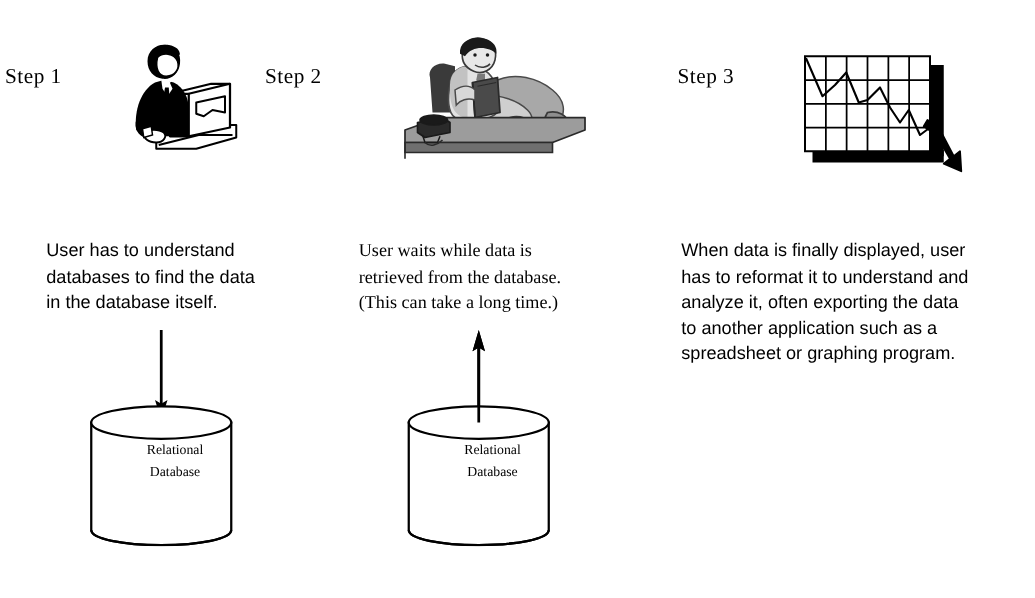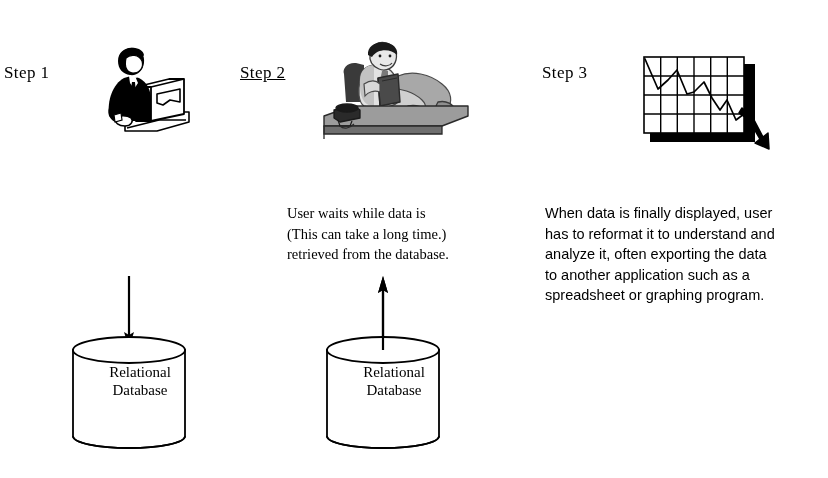--- a/index.html
+++ b/index.html
@@ -13,34 +13,33 @@
     position: relative;
     overflow: hidden;
     font-family: "Liberation Sans", sans-serif;
     color: #000000;
   }
   .canvas {
     position: absolute;
     left: 0; top: 0;
     width: 828px;
     height: 340px;
-    margin-top: 12px;
   }
 
   
   .step-label {
     position: absolute;
     font-family: "Liberation Serif", serif;
     font-size: 17px;
     letter-spacing: 0.4px;
     color: #000;
     white-space: nowrap;
   }
   #step-label-1 { left: 4px;   top: 51px; }
-  #step-label-2 { left: 240px; top: 51px; text-decoration: underline; }
+  #step-label-2 { left: 212px; top: 51px; }
   #step-label-3 { left: 542px; top: 51px; text-align: right; }
 
   
   .art {
     position: absolute;
   }
   #art-1 { left: 85px;  top: 30px;  width: 112px; height: 100px; }
   #art-2 { left: 320px; top: 28px;  width: 152px; height: 102px; }
   #art-3 { left: 632px; top: 30px;  width: 140px; height: 110px; }
 
@@ -61,21 +60,21 @@
   .db-group { position: absolute; }
   #db-group-1 { left: 60px;  top: 262px; width: 160px; height: 175px; }
   #db-group-2 { left: 314px; top: 262px; width: 160px; height: 175px; }
 
   .db-label {
     position: absolute;
     left: 0;
     width: 160px;
     text-align: center;
     font-family: "Liberation Serif", serif;
-    font-size: 15px;
+    font-size: 11px;
     line-height: 18px;
     color: #000;
     pointer-events: none;
   }
   #db-label-1 { top: 89px; }
   #db-label-2 { top: 89px; }
   .db-label span { display: block; }
 </style>
 </head>
 <body>
@@ -198,25 +197,30 @@
       </g>
 
       <polyline points="13,17 26,47 36,38 45,28 55,52 62,50 72,40 80,56 88,68 95,58 104,78 112,72" fill="none" stroke="#000000" stroke-width="1.7" stroke-linejoin="round" stroke-linecap="round"></polyline>
 
       <g fill="#000000" stroke="#000000" stroke-width="1.5" stroke-linejoin="round">
         <path d="M110 66 L120 74 L131 95 L136 91 L137 107 L123 101 L128 97 L117 78 L107 71 Z"></path>
       </g>
     </svg>
   </div>
 
+  <div class="step-text" id="text-1">
+    <p>User has to understand</p>
+    <p>databases to find the data</p>
+    <p>in the database itself.</p>
+  </div>
 
   <div class="step-text" id="text-2">
     <p>User waits while data is</p>
+    <p>retrieved from the database.</p>
     <p>(This can take a long time.)</p>
-    <p>retrieved from the database.</p>
   </div>
 
   <div class="step-text" id="text-3">
     <p>When data is finally displayed, user</p>
     <p>has to reformat it to understand and</p>
     <p>analyze it, often exporting the data</p>
     <p>to another application such as a</p>
     <p>spreadsheet or graphing program.</p>
   </div>
 

